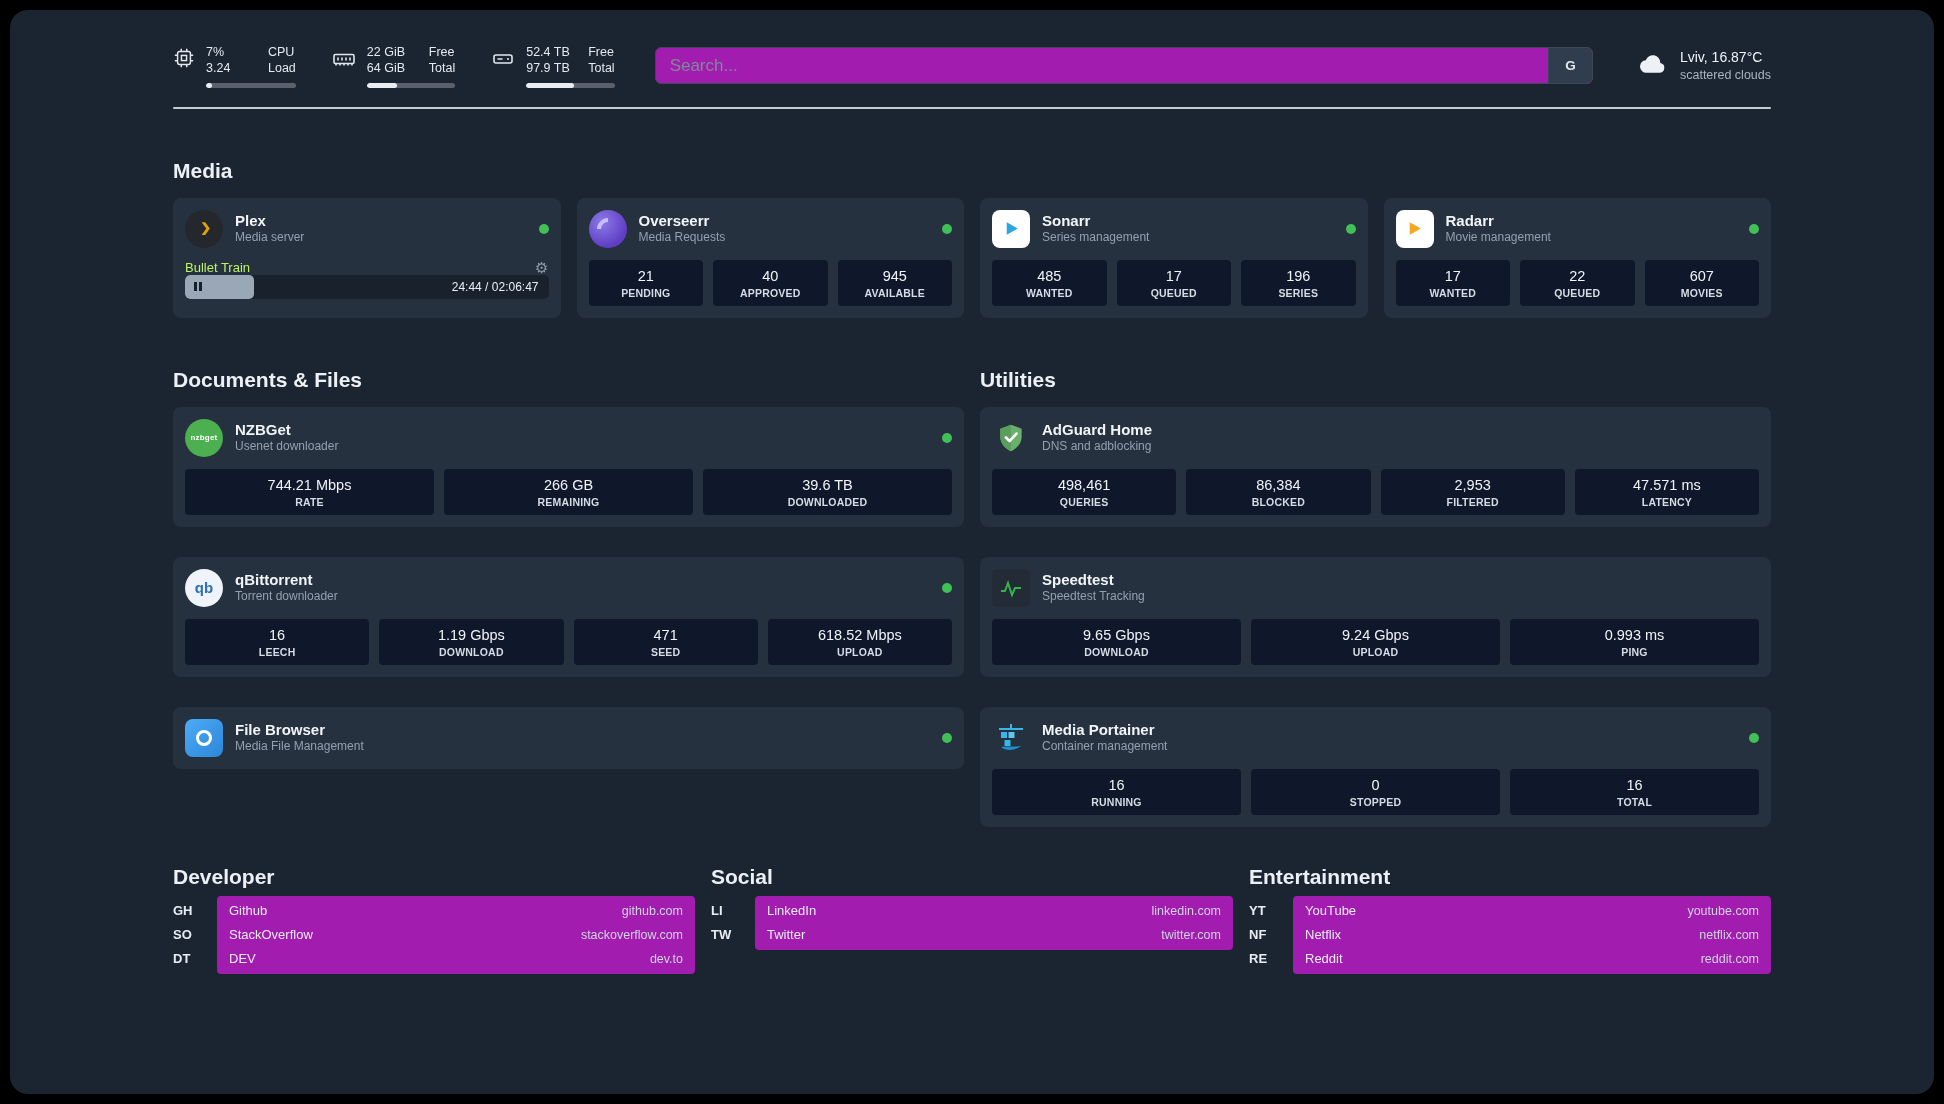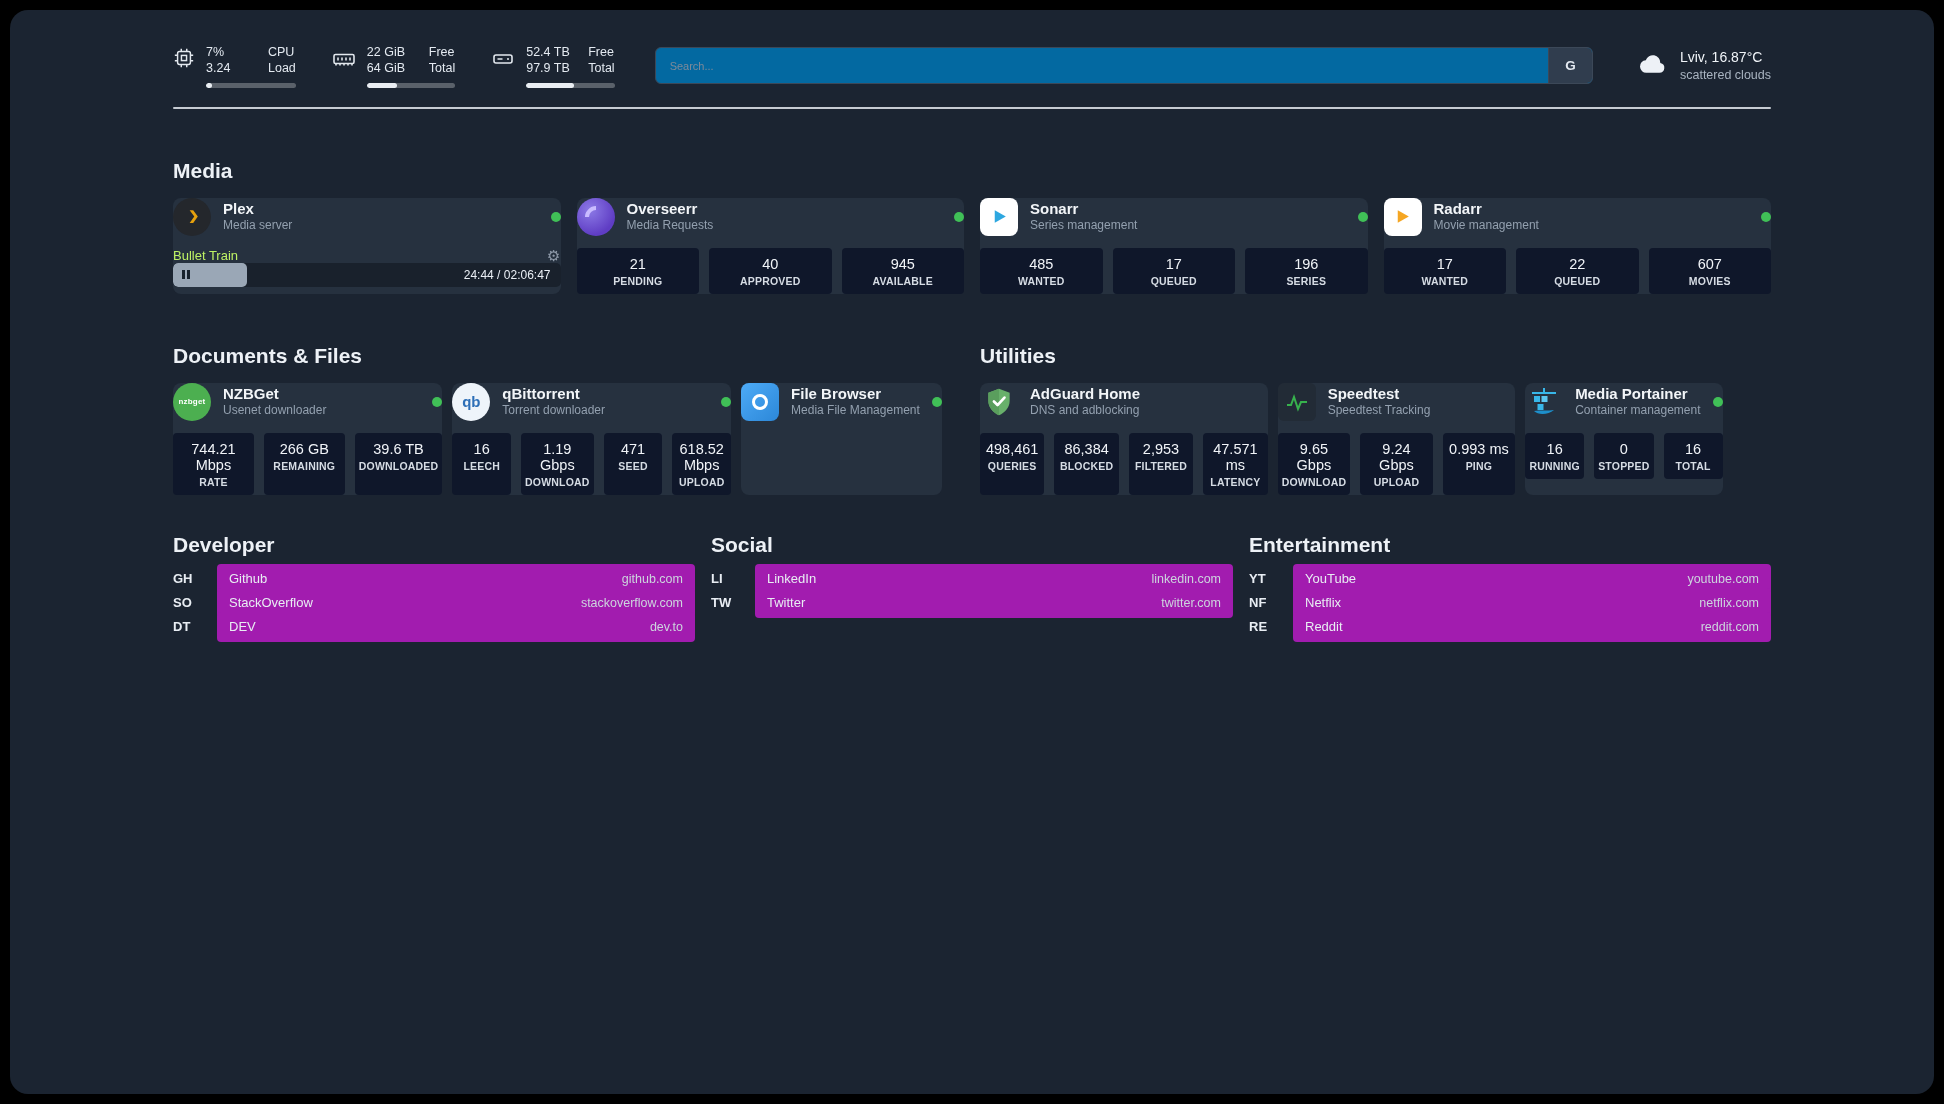--- a/index.html
+++ b/index.html
@@ -25,22 +25,22 @@
   .sys-text { display: flex; flex-direction: column; }
   .sys-cols { display: flex; gap: 16px; }
   .sys-col { display: flex; flex-direction: column; font-size: 12.5px; line-height: 1.3; color: #E4EAF1; }
   .sys-col.values { min-width: 46px; }
   .meter { height: 5px; border-radius: 3px; background: rgba(255,255,255,0.28); margin-top: 6px; width: 100%; overflow: hidden; }
   .meter-fill { height: 100%; background: #E9EDF2; border-radius: 3px; }
 
   .search-wrap { flex: 1; margin: 0 44px 0 40px; position: relative; height: 37px; }
   .search-input {
     width: 100%; height: 100%;
-    background: #0369a1; border: 1px solid #3C4858; border-radius: 6px;
-    color: #E8EDF3; font-size: 11px; padding: 0 30px 0 14px;
+    background: #a21caf; border: 1px solid #3C4858; border-radius: 6px;
+    color: #E8EDF3; font-size: 17px; padding: 0 30px 0 14px;
     font-family: "Liberation Sans", "DejaVu Sans", sans-serif;
     outline: none;
   }
   .search-input::placeholder { color: #7E8A99; }
   .search-engine {
     position: absolute; right: 1px; top: 1px; bottom: 1px; width: 44px;
     background: #303D4E; border-radius: 0 5px 5px 0;
     display: flex; align-items: center; justify-content: center;
     color: #E4EAF1; font-size: 13.5px; font-weight: 700; cursor: pointer;
     border-left: 1px solid #3C4858;
@@ -49,23 +49,23 @@
   .weather-text { display: flex; flex-direction: column; line-height: 1.35; }
   .weather-loc { font-size: 14px; color: #F0F4F8; }
   .weather-cond { font-size: 12.5px; color: #A9B4C1; }
 
   .divider { margin-top: 19px; height: 2px; background: #C6CBD2; border-radius: 1px; }
 
   
   .section-title { font-size: 21px; font-weight: 600; color: #EDF1F6; margin: 50px 0 15px; }
   .media-grid { display: grid; grid-template-columns: repeat(4, 1fr); gap: 16px; }
   .two-col { display: grid; grid-template-columns: 1fr 1fr; gap: 0 16px; align-items: start; }
-  .stack { display: flex; flex-direction: row; gap: 10px; }
-
-  .card { background: #26313F; border-radius: 8px; cursor: pointer; }
+  .stack { display: flex; flex-direction: column; gap: 30px; }
+
+  .card { background: #26313F; border-radius: 8px; padding: 12px; cursor: pointer; }
   .card-head { display: flex; align-items: center; gap: 12px; }
   .app-icon { width: 38px; height: 38px; flex: none; display: flex; align-items: center; justify-content: center; }
   .app-meta { display: flex; flex-direction: column; line-height: 1.3; }
   .app-name { font-size: 15px; font-weight: 600; color: #F2F5F8; }
   .app-sub  { font-size: 12px; color: #93A0AF; }
   .dot { margin-left: auto; width: 10px; height: 10px; border-radius: 50%; background: #40C057; flex: none; }
 
   .tiles { display: flex; gap: 10px; margin-top: 12px; }
   .tile { flex: 1; background: #0f172a; border-radius: 4px; text-align: center; padding: 8px 4px 7px; }
   .tile-value { font-size: 14.5px; color: #F1F4F8; }

